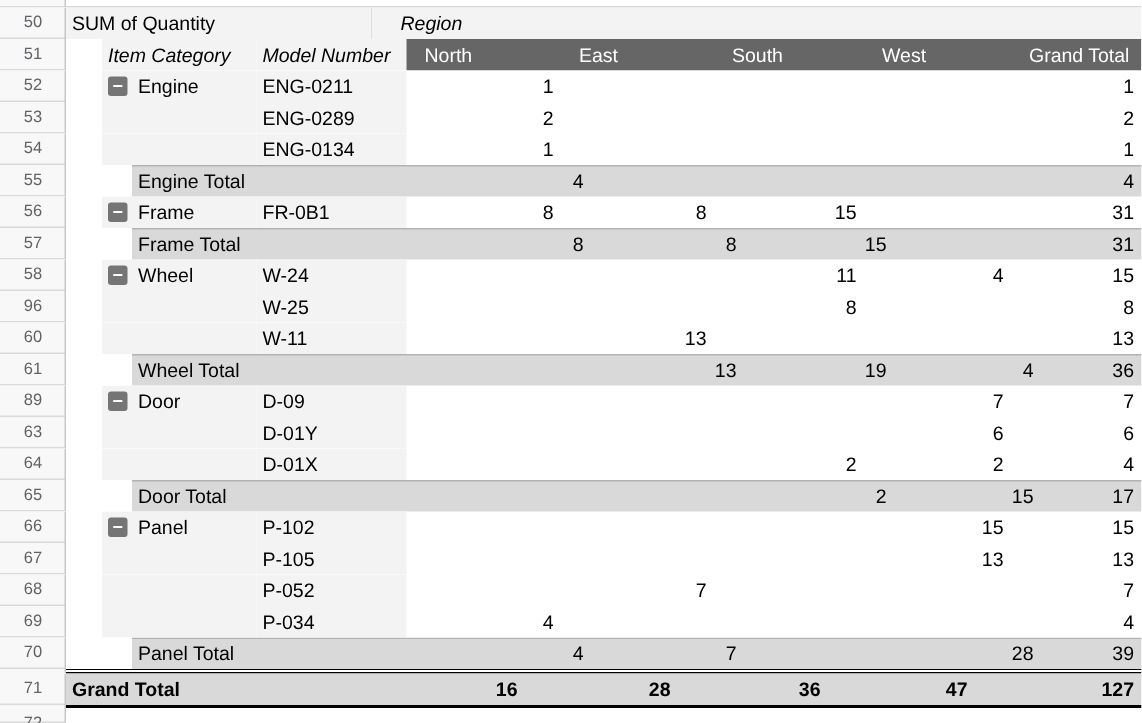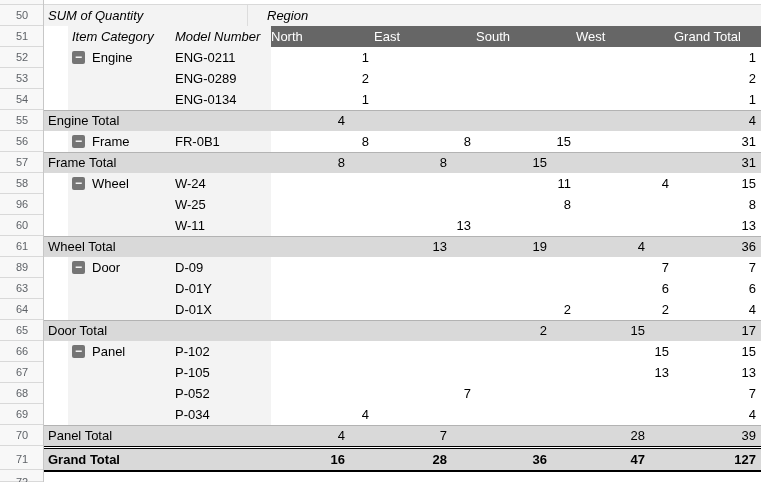--- a/index.html
+++ b/index.html
@@ -21,25 +21,25 @@
   .c-a{flex:0 0 103px;margin-left:24px;}
   .c-b{flex:0 0 100px;}
   .c-n{flex:0 0 103px;}
   .c-e{flex:0 0 102px;}
   .c-s{flex:0 0 100px;}
   .c-w{flex:0 0 98px;}
   .c-g{flex:1 1 auto;}
   .val{text-align:right;padding-right:5px;}
   .lab{background:#f3f3f3;padding-left:4px;}
   .italic{font-style:italic;}
-  .title-ab{flex:0 0 203px;background:#f3f3f3;font-style:italic;padding-left:4px;}
+  .title-ab{flex:0 0 203px;background:#f3f3f3;padding-left:4px;}
   .title-region{flex:1 1 auto;background:#f3f3f3;font-style:italic;padding-left:20px;box-shadow:inset 1px 0 #dcdcdc;}
-  .region-head{background:#666666;color:#ffffff;padding-left:0;}
+  .region-head{background:#666666;color:#ffffff;padding-left:12px;}
   .blank .row-content{box-shadow:inset 0 -1px #d9d9d9;}
-  .total .row-content{background:#d9d9d9;box-shadow:inset 0 1px #b3b3b3;}
+  .total .row-content{background:#d9d9d9;box-shadow:inset 0 1px #b3b3b3;margin-left:44px;}
   .grand .row-content{background:#d9d9d9;font-weight:bold;}
   .total-label{flex:0 0 203px;padding-left:4px;}
   .minus-btn{
     display:inline-block;width:13px;height:13px;background:#757575;border-radius:2px;
     color:#ffffff;line-height:12px;text-align:center;font-size:12px;font-weight:bold;
     vertical-align:middle;margin:-3px 7px 0 0;cursor:pointer;
   }
   .divider .rseg{flex:0 0 44px;background:#f8f8f8;box-shadow:inset -1px 0 #c7c7c7;}
   .divider{display:flex;}
   .divider.double{height:3px;}

